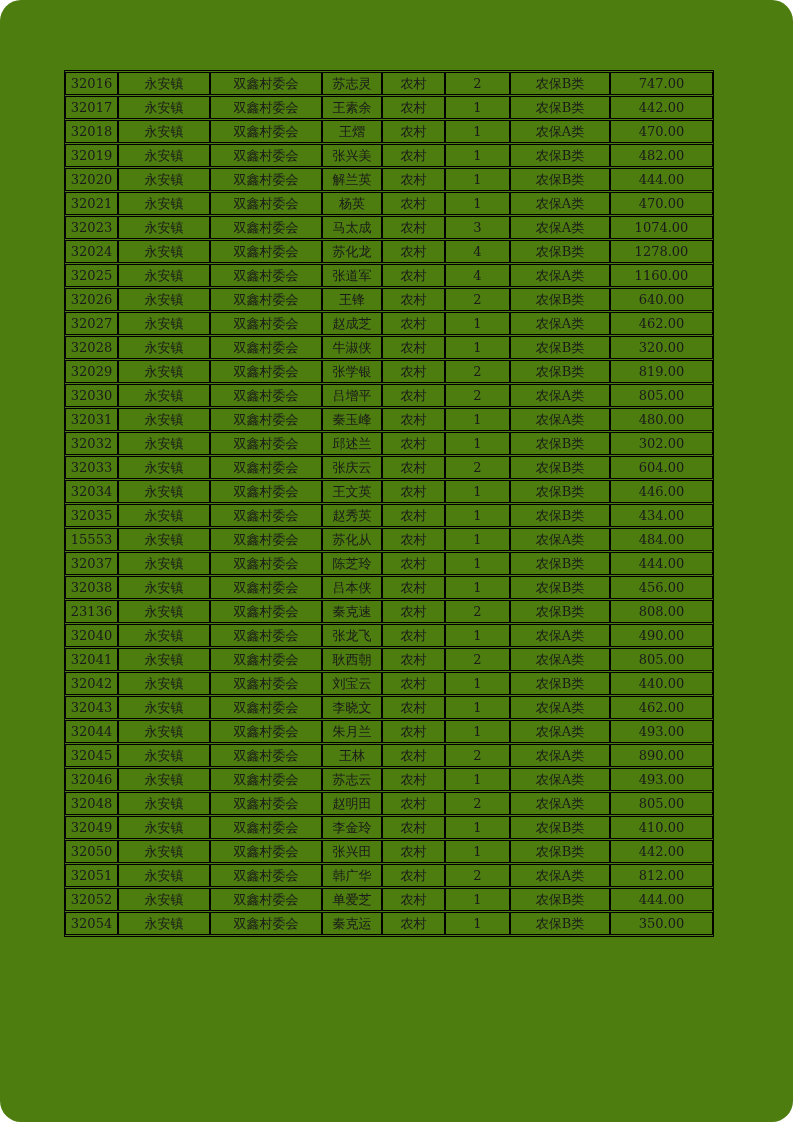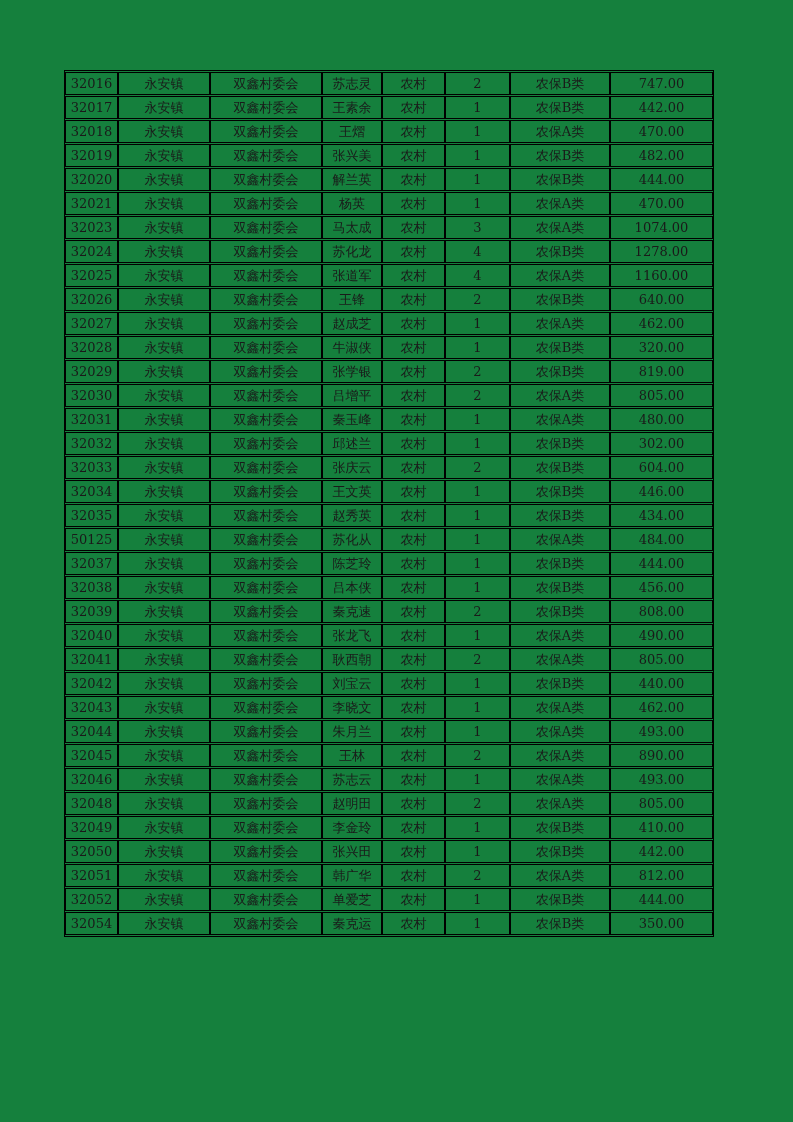--- a/index.html
+++ b/index.html
@@ -4,23 +4,24 @@
 <style>
   html, body {
     margin: 0;
     padding: 0;
     background: #ffffff;
   }
   .page {
     position: relative;
     width: 793px;
     height: 1122px;
-    background: #15803d;
+    background: #4d7c0f;
     font-family: "DejaVu Serif", "Liberation Serif", serif;
     overflow: hidden;
+    border-radius: 21px;
   }
   table.roster {
     position: absolute;
     left: 64px;
     top: 70px;
     width: 648px;
     table-layout: fixed;
     border-collapse: separate;
     border-spacing: 0 1px;
     border: 1px solid #000000;
@@ -246,21 +247,21 @@
           <td>32035</td>
           <td>永安镇</td>
           <td>双鑫村委会</td>
           <td>赵秀英</td>
           <td>农村</td>
           <td>1</td>
           <td>农保B类</td>
           <td>434.00</td>
         </tr>
         <tr>
-          <td>50125</td>
+          <td>15553</td>
           <td>永安镇</td>
           <td>双鑫村委会</td>
           <td>苏化从</td>
           <td>农村</td>
           <td>1</td>
           <td>农保A类</td>
           <td>484.00</td>
         </tr>
         <tr>
           <td>32037</td>
@@ -276,21 +277,21 @@
           <td>32038</td>
           <td>永安镇</td>
           <td>双鑫村委会</td>
           <td>吕本侠</td>
           <td>农村</td>
           <td>1</td>
           <td>农保B类</td>
           <td>456.00</td>
         </tr>
         <tr>
-          <td>32039</td>
+          <td>23136</td>
           <td>永安镇</td>
           <td>双鑫村委会</td>
           <td>秦克速</td>
           <td>农村</td>
           <td>2</td>
           <td>农保B类</td>
           <td>808.00</td>
         </tr>
         <tr>
           <td>32040</td>

